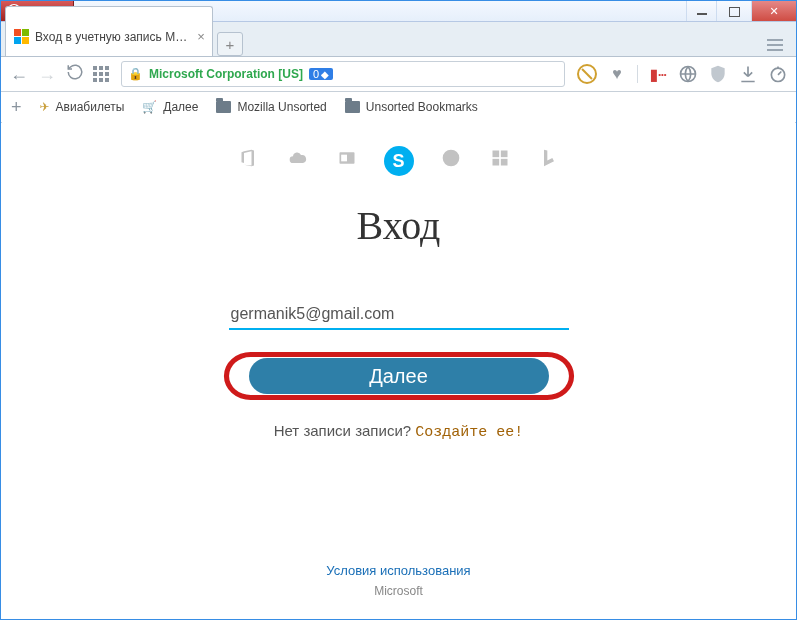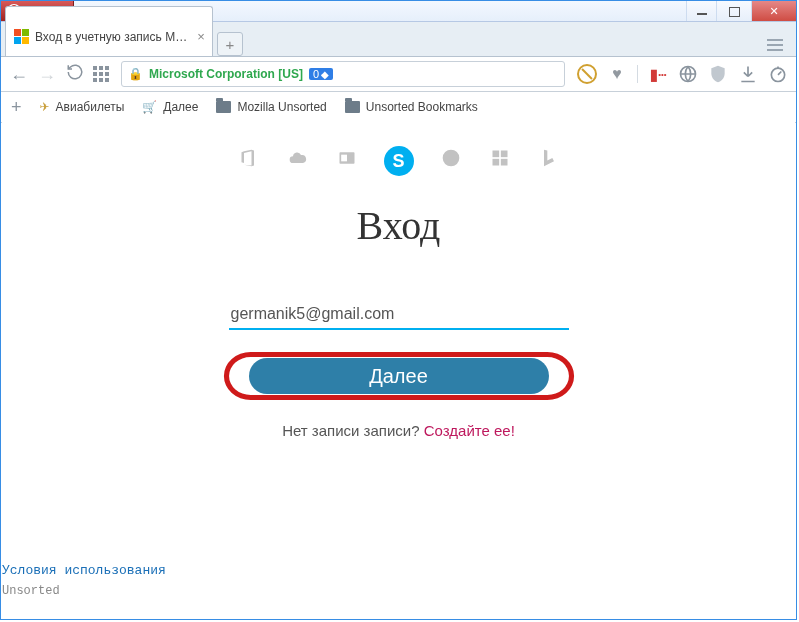--- a/index.html
+++ b/index.html
@@ -45,22 +45,22 @@
   .skype{ width:30px;height:30px;border-radius:50%;background:#00aff0;color:#fff;font-weight:700;font-size:18px;display:flex;align-items:center;justify-content:center;}
   .heading{ text-align:center; font-weight:400; margin-top:26px; color:#333; font-family:"Segoe UI Light","Segoe UI"; }
   .heading span{ font-size:40px;}
   .form{ width:340px; margin:55px auto 0; text-align:center;}
   .email-wrap{border-bottom:2px solid #00aff0; text-align:left; padding-bottom:4px;}
   .email-input{ border:none; outline:none; width:100%; font-size:16px; color:#555; font-family:inherit; background:transparent;}
   .btn-wrap{ position:relative; margin-top:22px; padding:6px 20px;}
   .highlight{ position:absolute; inset:0; border:5px solid #cf1a1a; border-radius:26px/24px; pointer-events:none; transform:scaleX(1.03);}
   .next-btn{ width:100%; background:#2e7fa8; color:#fff; border:none; border-radius:40px; height:36px; font-size:20px; cursor:pointer; font-family:inherit; display:flex;align-items:center;justify-content:center;}
   .sub{ margin-top:22px; font-size:15px; color:#555;}
-  .sub a{ color:#be185d; text-decoration:none; cursor:pointer;}
-  .foot{ position:absolute; bottom:20px; left:0; right:0; font-size:13px;font-family:Liberation Mono, monospace; }
+  .sub a{ color:#a16207; text-decoration:none; cursor:pointer;font-family:Liberation Mono, monospace;}
+  .foot{ position:absolute; bottom:20px; left:0; right:0; text-align:center; font-size:13px; }
   .foot a{ color:#1a6fb7; text-decoration:none; cursor:pointer;}
   .foot .ms{ color:#888; margin-top:6px; font-size:12px;}
   svg.s{width:20px;height:20px;}
   .reload-ico svg{width:18px;height:18px;}
 </style>
 </head>
 <body>
 
 <div class="win-frame">
 
@@ -240,17 +240,17 @@
         </button>
       </div>
       <div class="sub">
         <span>Нет записи записи?</span>
         <a>Создайте ее!</a>
       </div>
     </div>
 
     <div class="foot">
       <div><a>Условия использования</a></div>
-      <div class="ms">Unsorted</div>
+      <div class="ms">Microsoft</div>
     </div>
   </div>
 
 </div>
 
 </body></html>

